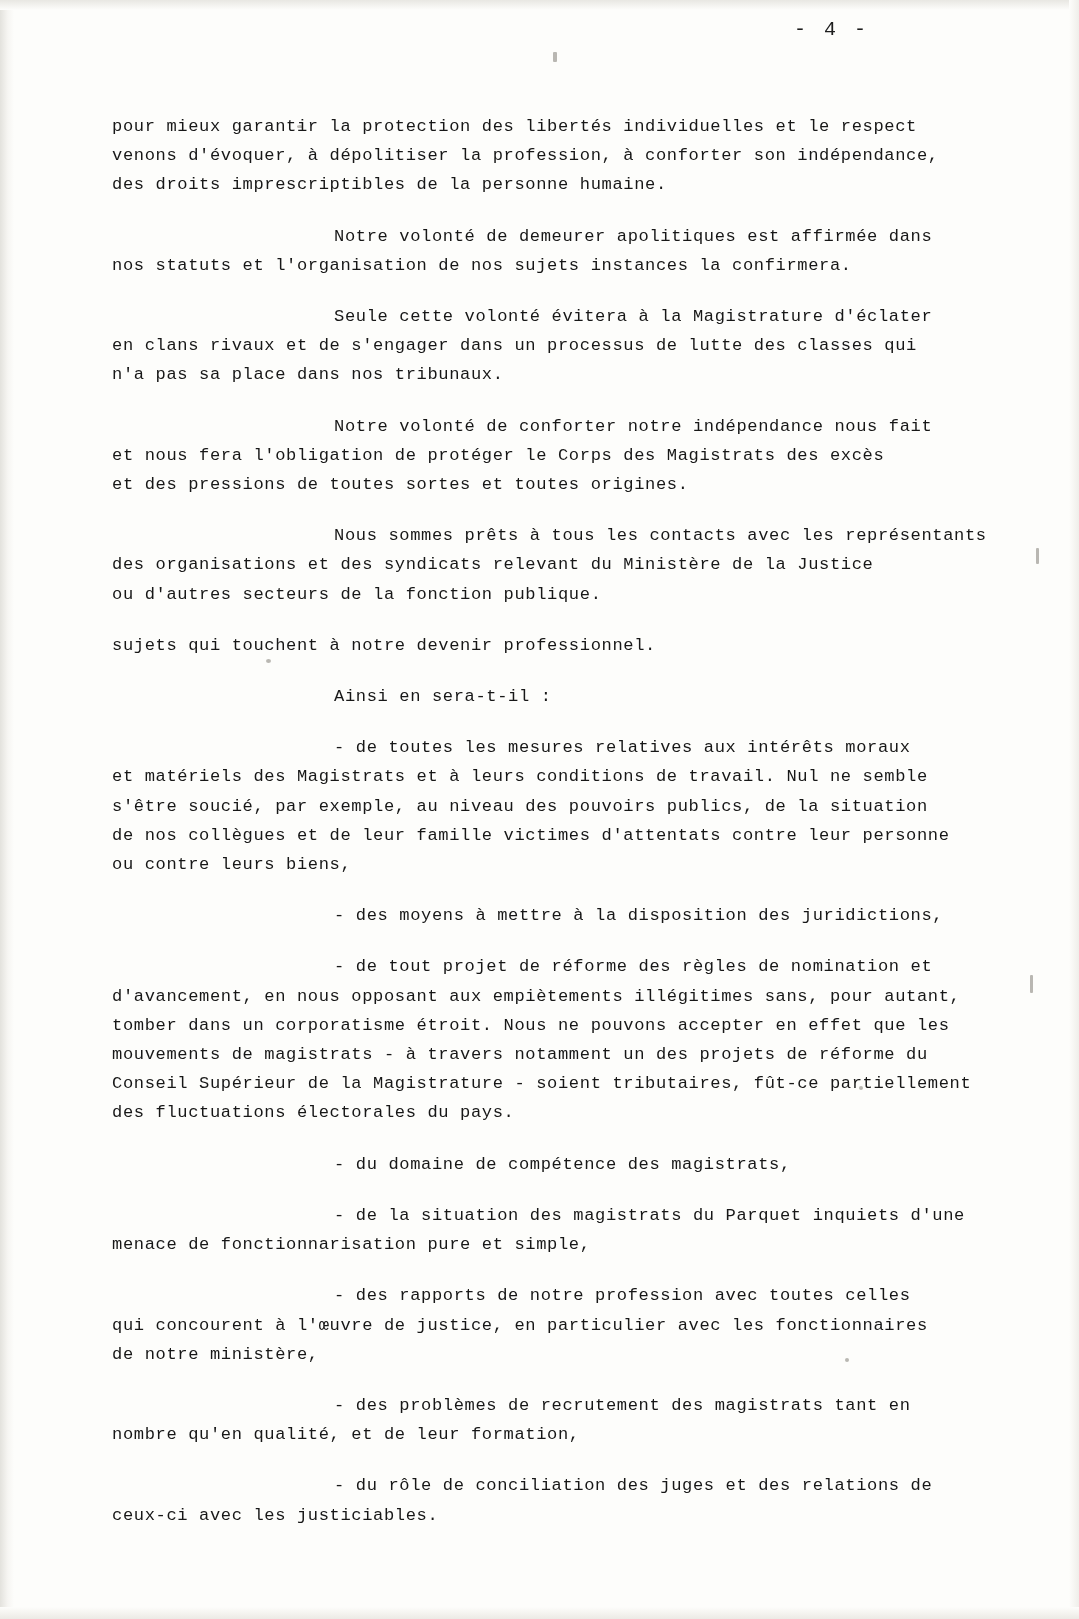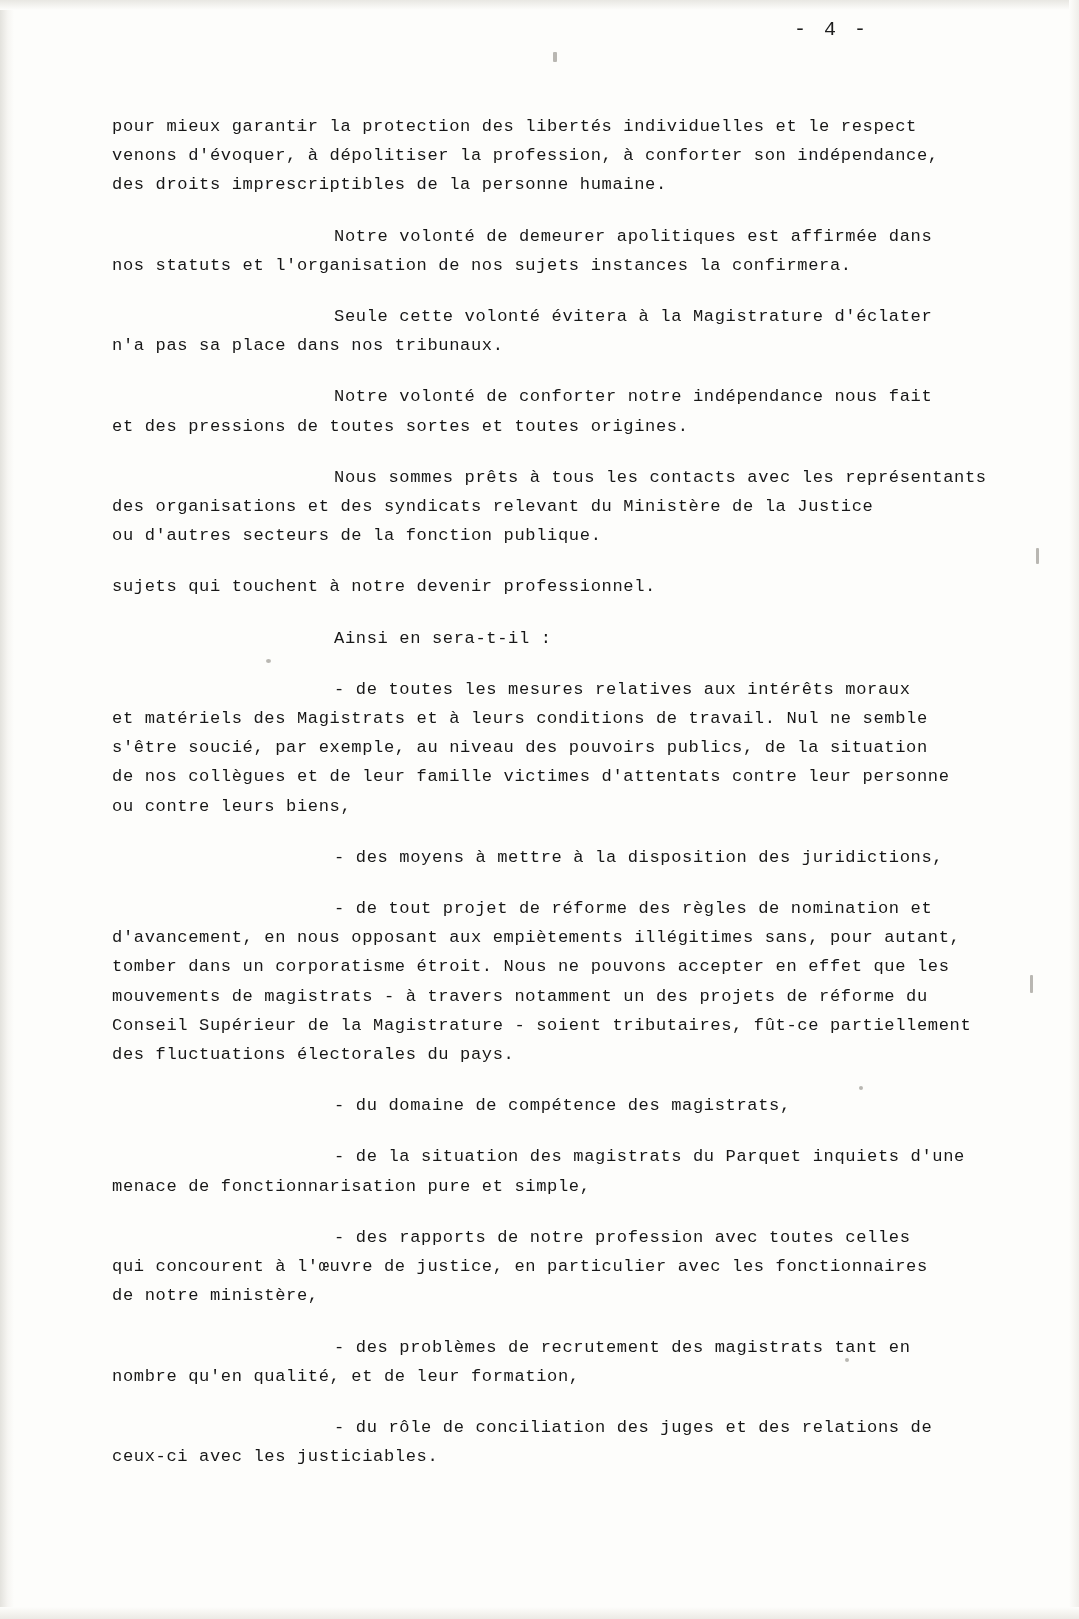--- a/index.html
+++ b/index.html
@@ -108,23 +108,23 @@
   <div class="speck" style="left:859px; top:1086px; width:4px; height:4px;"></div>
 
   <div class="page-number">- 4 -</div>
 
   <div class="body-text">
 
     <p class="para"><span class="ln">pour mieux garantir la protection des libertés individuelles et le respect</span><span class="ln">venons d'évoquer, à dépolitiser la profession, à conforter son indépendance,</span><span class="ln">des droits imprescriptibles de la personne humaine.</span></p>
 
     <p class="para"><span class="ln indent">Notre volonté de demeurer apolitiques est affirmée dans</span><span class="ln">nos statuts et l'organisation de nos sujets instances la confirmera.</span></p>
 
-    <p class="para"><span class="ln indent">Seule cette volonté évitera à la Magistrature d'éclater</span><span class="ln">n'a pas sa place dans nos tribunaux.</span></p>
+    <p class="para"><span class="ln indent">Seule cette volonté évitera à la Magistrature d'éclater</span><span class="ln">en clans rivaux et de s'engager dans un processus de lutte des classes qui</span><span class="ln">n'a pas sa place dans nos tribunaux.</span></p>
 
-    <p class="para"><span class="ln indent">Notre volonté de conforter notre indépendance nous fait</span><span class="ln">et des pressions de toutes sortes et toutes origines.</span></p>
+    <p class="para"><span class="ln indent">Notre volonté de conforter notre indépendance nous fait</span><span class="ln">et nous fera l'obligation de protéger le Corps des Magistrats des excès</span><span class="ln">et des pressions de toutes sortes et toutes origines.</span></p>
 
     <p class="para"><span class="ln indent">Nous sommes prêts à tous les contacts avec les représentants</span><span class="ln">des organisations et des syndicats relevant du Ministère de la Justice</span><span class="ln">ou d'autres secteurs de la fonction publique.</span></p>
 
     <p class="para"><span class="ln">sujets qui touchent à notre devenir professionnel.</span></p>
 
     <p class="para"><span class="ln indent">Ainsi en sera-t-il :</span></p>
 
     <p class="para"><span class="ln indent">- de toutes les mesures relatives aux intérêts moraux</span><span class="ln">et matériels des Magistrats et à leurs conditions de travail. Nul ne semble</span><span class="ln">s'être soucié, par exemple, au niveau des pouvoirs publics, de la situation</span><span class="ln">de nos collègues et de leur famille victimes d'attentats contre leur personne</span><span class="ln">ou contre leurs biens,</span></p>
 
     <p class="para"><span class="ln indent">- des moyens à mettre à la disposition des juridictions,</span></p>

